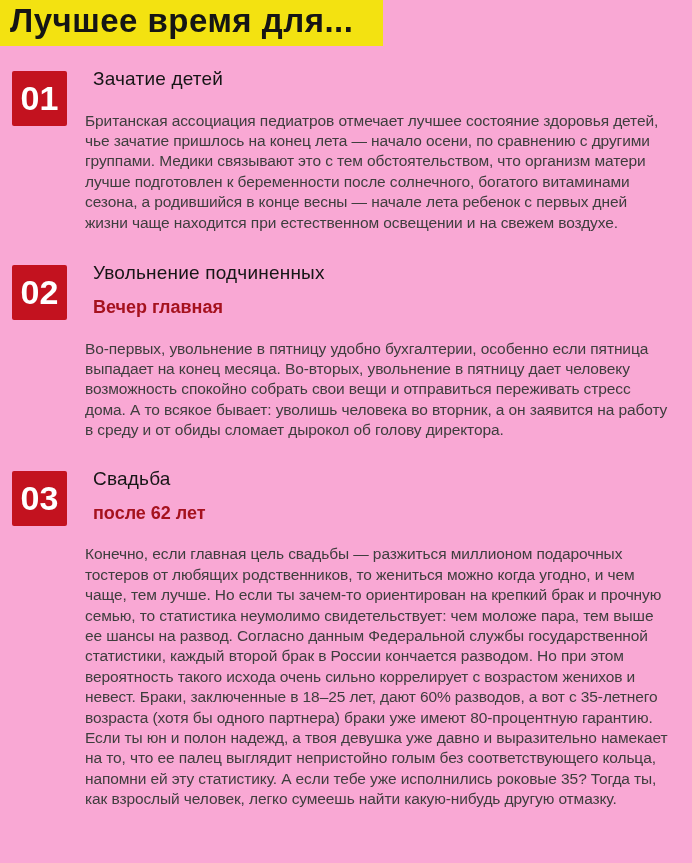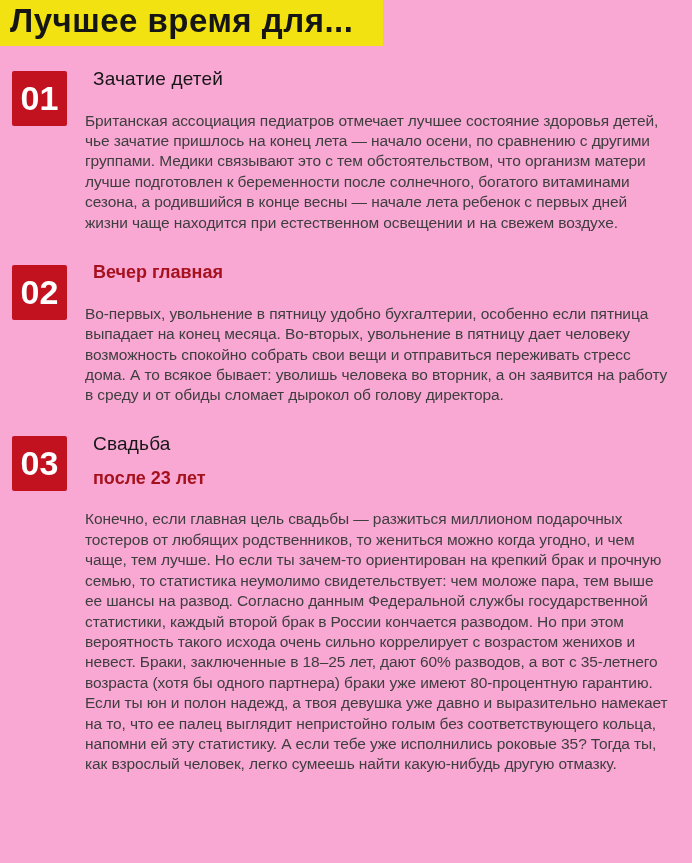--- a/index.html
+++ b/index.html
@@ -83,24 +83,25 @@
   <h1 class="title-band">Лучшее время для...</h1>
 
   <div class="section section-1">
     <div class="badge">01</div>
     <h2 class="sec-heading">Зачатие детей</h2>
     <p class="sec-body">Британская ассоциация педиатров отмечает лучшее состояние здоровья детей, чье зачатие пришлось на конец лета — начало осени, по сравнению с другими группами. Медики связывают это с тем обстоятельством, что организм матери лучше подготовлен к беременности после солнечного, богатого витаминами сезона, а родившийся в конце весны — начале лета ребенок с первых дней жизни чаще находится при естественном освещении и на свежем воздухе.</p>
   </div>
 
   <div class="section section-2">
     <div class="badge">02</div>
+    <h2 class="sec-heading">Увольнение подчиненных</h2>
     <h3 class="sec-subheading">Вечер главная</h3>
     <p class="sec-body">Во-первых, увольнение в пятницу удобно бухгалтерии, особенно если пятница выпадает на конец месяца. Во-вторых, увольнение в пятницу дает человеку возможность спокойно собрать свои вещи и отправиться переживать стресс дома. А то всякое бывает: уволишь человека во вторник, а он заявится на работу в среду и от обиды сломает дырокол об голову директора.</p>
   </div>
 
   <div class="section section-3">
     <div class="badge">03</div>
     <h2 class="sec-heading">Свадьба</h2>
-    <h3 class="sec-subheading">после 23 лет</h3>
+    <h3 class="sec-subheading">после 62 лет</h3>
     <p class="sec-body">Конечно, если главная цель свадьбы — разжиться миллионом подарочных тостеров от любящих родственников, то жениться можно когда угодно, и чем чаще, тем лучше. Но если ты зачем-то ориентирован на крепкий брак и прочную семью, то статистика неумолимо свидетельствует: чем моложе пара, тем выше ее шансы на развод. Согласно данным Федеральной службы государственной статистики, каждый второй брак в России кончается разводом. Но при этом вероятность такого исхода очень сильно коррелирует с возрастом женихов и невест. Браки, заключенные в 18–25 лет, дают 60% разводов, а вот с 35-летнего возраста (хотя бы одного партнера) браки уже имеют 80-процентную гарантию. Если ты юн и полон надежд, а твоя девушка уже давно и выразительно намекает на то, что ее палец выглядит непристойно голым без соответствующего кольца, напомни ей эту статистику. А если тебе уже исполнились роковые 35? Тогда ты, как взрослый человек, легко сумеешь найти какую-нибудь другую отмазку.</p>
   </div>
 
 </div>
 
 </body></html>

